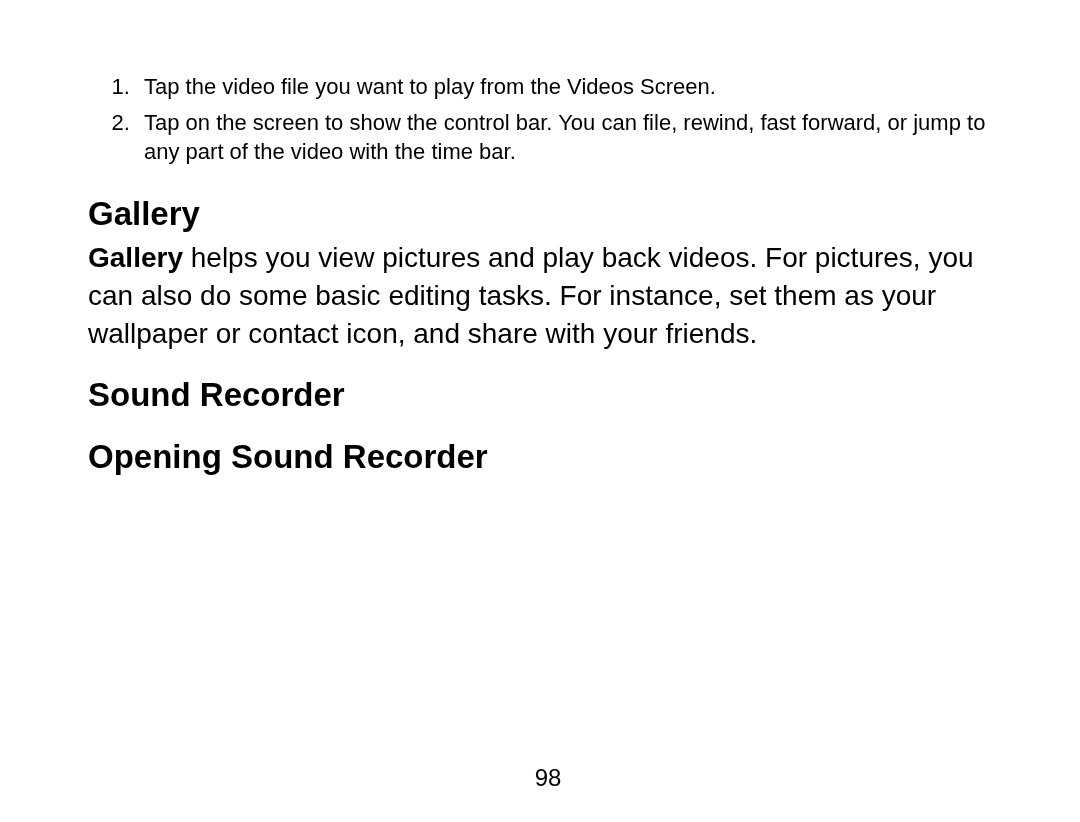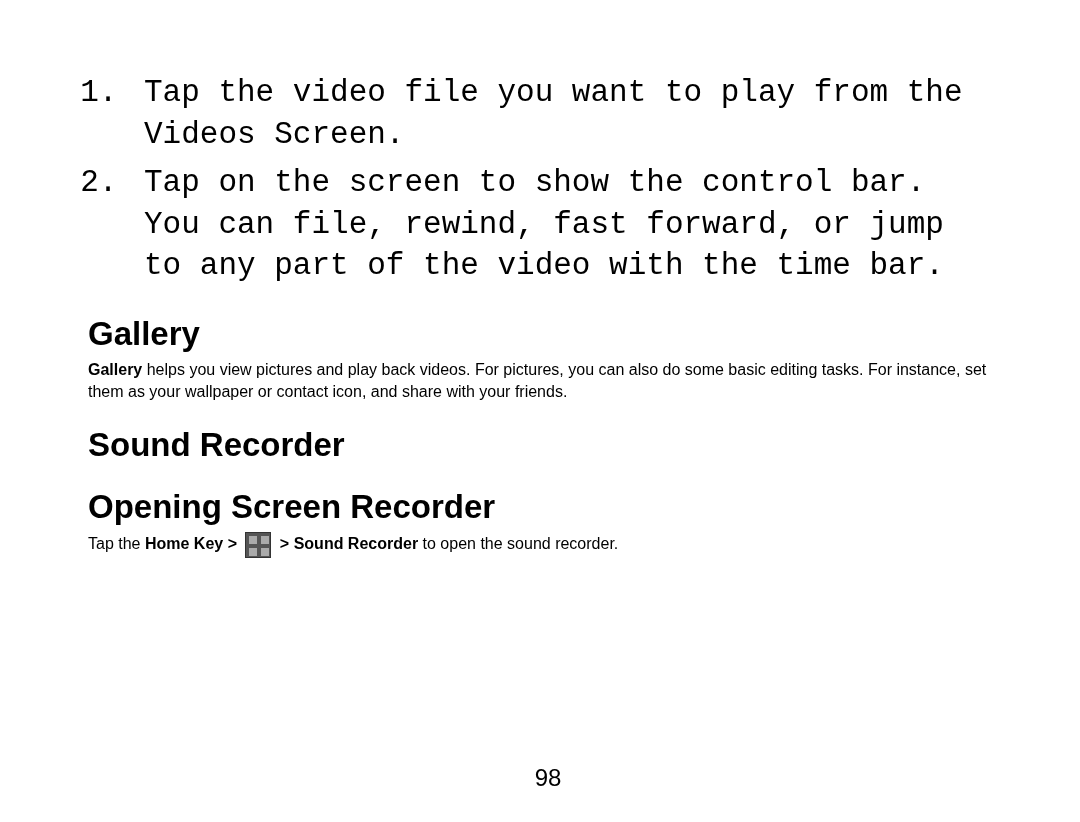--- a/index.html
+++ b/index.html
@@ -18,34 +18,33 @@
     }
     .content {
       width: 100%;
     }
     ol {
       list-style-position: outside;
       padding-left: 48px;
       margin-bottom: 28px;
     }
     ol li {
-      font-size: 31px;
+      font-size: 22px;
       line-height: 1.35;
       margin-bottom: 6px;
       padding-left: 8px;
-      font-family: Liberation Mono, monospace;
     }
     h2 {
       font-size: 33px;
       font-weight: bold;
       margin-top: 24px;
       margin-bottom: 6px;
     }
     p {
-      font-size: 16px;
+      font-size: 28px;
       line-height: 1.35;
       margin-bottom: 24px;
     }
     .bold {
       font-weight: bold;
     }
     .apps-icon {
       display: inline-block;
       width: 26px;
       height: 26px;
@@ -87,20 +86,17 @@
     <li>Tap on the screen to show the control bar. You can file, rewind, fast forward, or jump to any part of the video with the time bar.</li>
   </ol>
 
   <h2>Gallery</h2>
   <p>
     <span class="bold">Gallery</span><span> helps you view pictures and play back videos. For pictures, you can also do some basic editing tasks. For instance, set them as your wallpaper or contact icon, and share with your friends.</span>
   </p>
 
   <h2>Sound Recorder</h2>
 
-  <h2>Opening Screen Recorder</h2>
-  <p>
-    <span>Tap the </span><span class="bold">Home Key &gt; </span><span class="apps-icon"></span><span class="bold"> &gt; Sound Recorder</span><span> to open the sound recorder.</span>
-  </p>
+  <h2>Opening Sound Recorder</h2>
 
 </div>
 
 <div class="page-number">98</div>
 
 </body></html>

